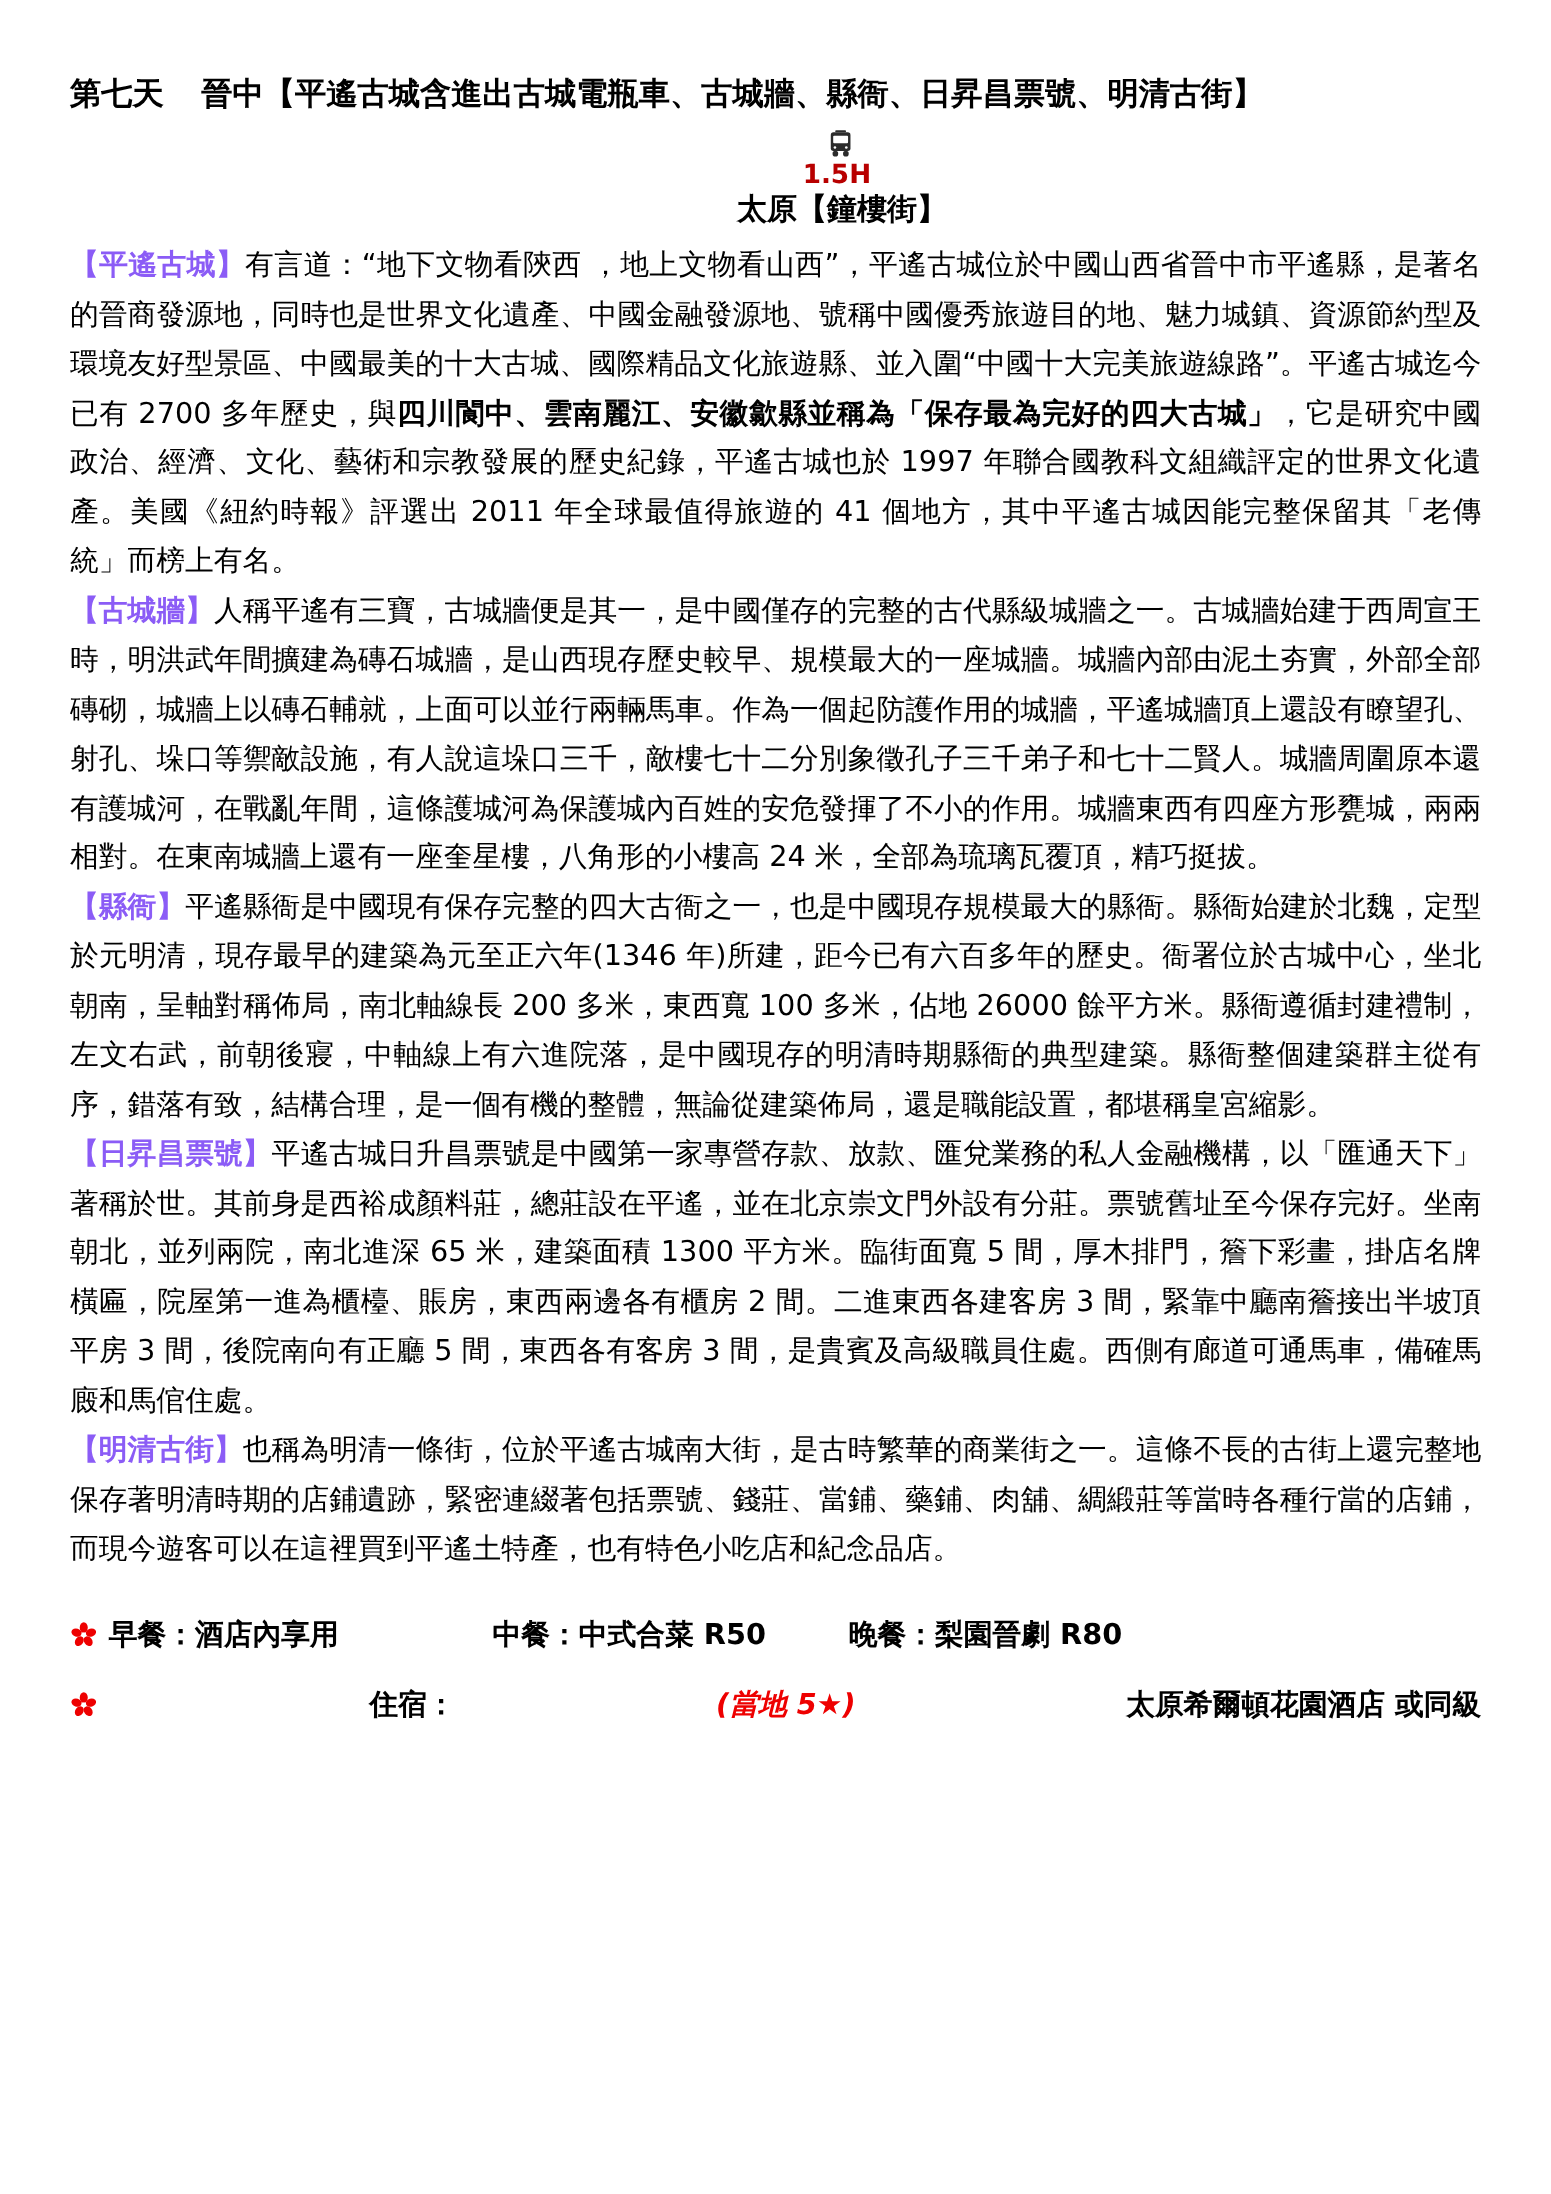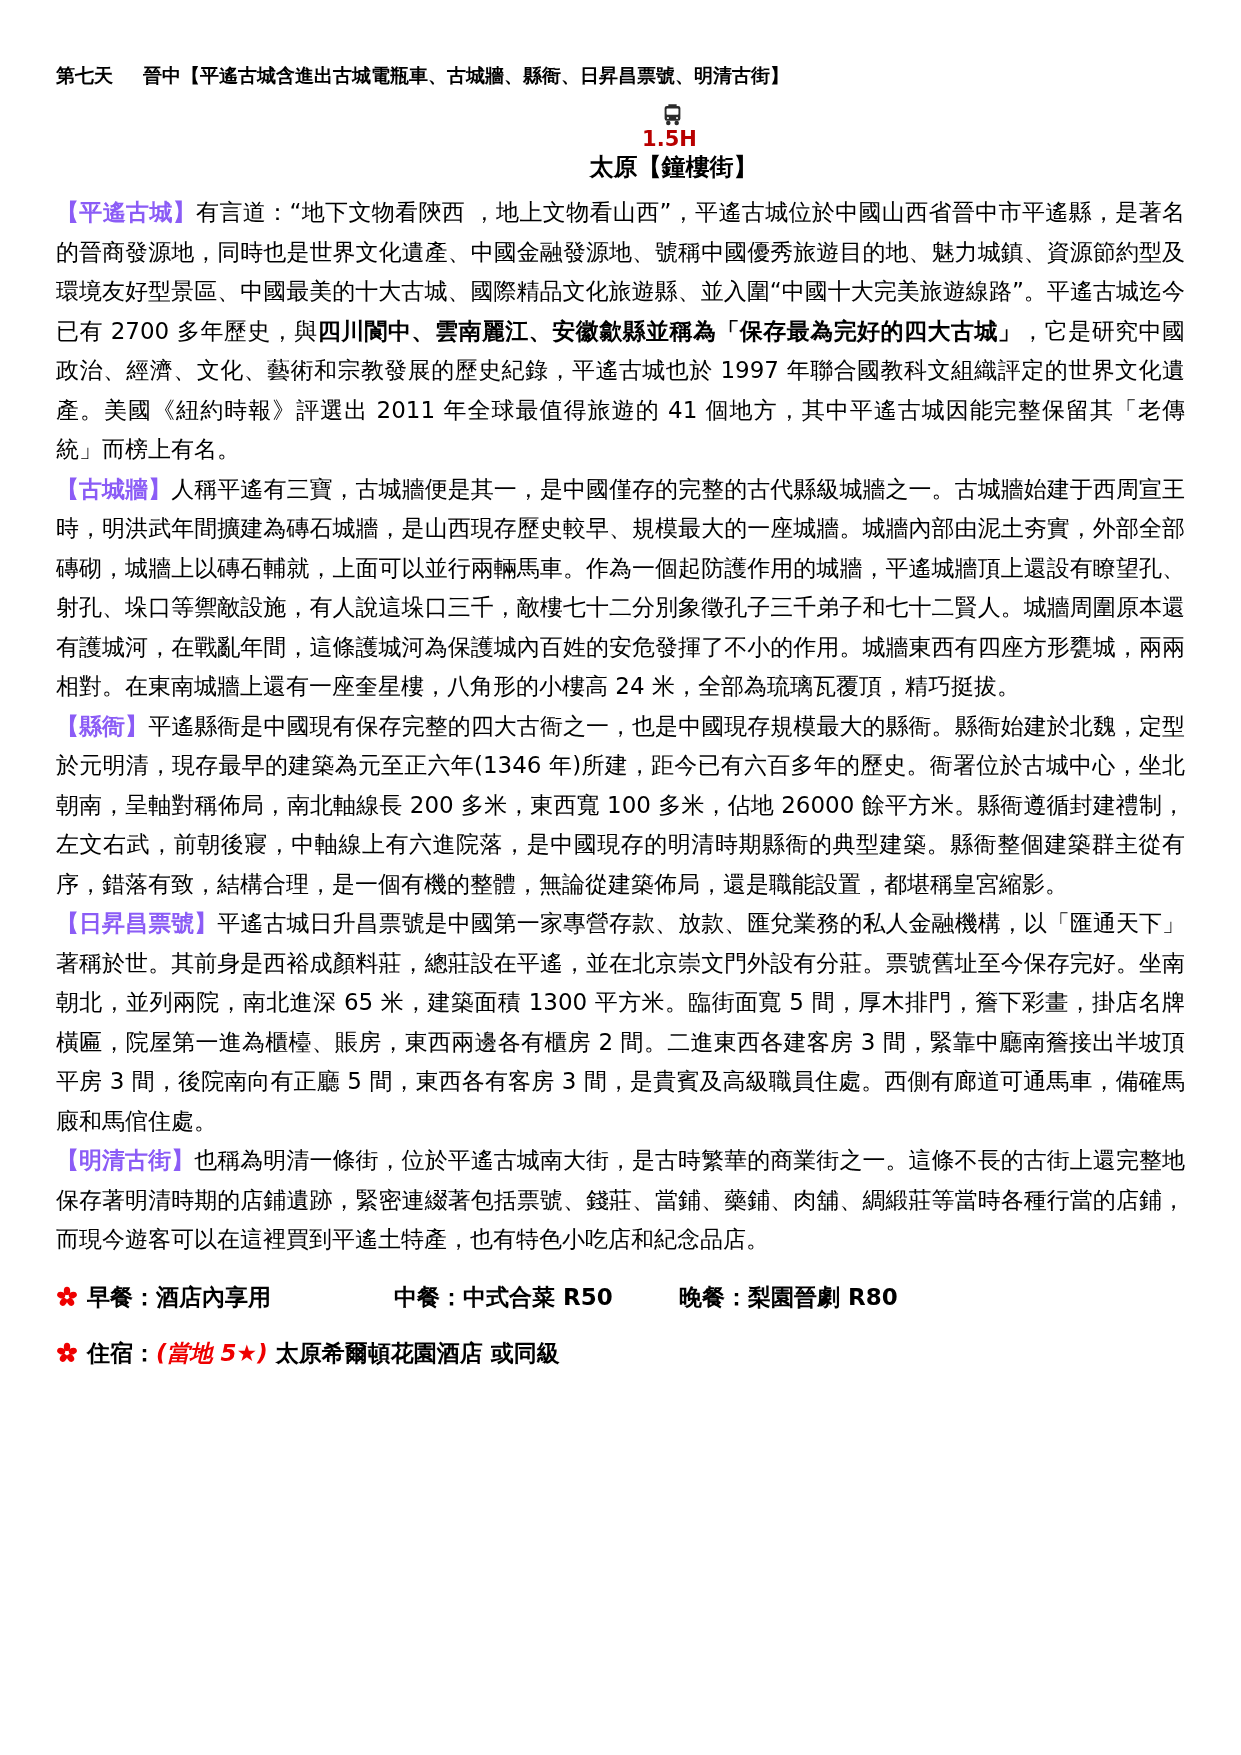--- a/index.html
+++ b/index.html
@@ -3,42 +3,42 @@
 <meta charset="utf-8">
 <style>
   html,body { margin:0; padding:0; background:#ffffff; }
   .page {
     width:1241px; height:1755px; box-sizing:border-box;
     padding:58px 56px 0 56px;
     background:#ffffff; color:#000000;
     font-family:"DejaVu Sans", sans-serif;
     overflow:hidden;
   }
-  .title-line { font-size:19px; font-weight:bold; line-height:34px; white-space:nowrap; }
+  .title-line { font-size:25px; font-weight:bold; line-height:34px; white-space:nowrap; }
   .day-label { margin-right:30px; }
   .subtitle-line {
     margin-top:12px; padding-left:106px;
     font-size:24px; font-weight:bold;
     display:flex; align-items:center;flex-direction:column;
   }
   .bus-icon { display:inline-flex; margin-right:3px; }
   .duration { color:#b80000; font-size:21px; margin-right:8px; }
   .paras { margin-top:10px; }
   .para {
     margin:0; font-size:23px; line-height:39.5px;
     text-align:justify; text-justify:inter-ideograph;
   }
   .sec-header { color:#8b5cf6; font-weight:bold; }
   .seg.bold { font-weight:bold; }
   .info-line {
     display:flex; align-items:center;
     font-size:23px; font-weight:bold; line-height:34px;
   }
-  .info-line.meals { margin-top:20px; }
-  .info-line.stay  { margin-top:22px; }
+  .info-line.meals { margin-top:31px; }
+  .info-line.stay  { margin-top:22px;justify-content:space-between; }
   .flower-icon { display:inline-flex; margin-right:9px; }
   .meal-breakfast { width:307px; }
   .meal-lunch { width:285px; }
   .stay-grade { color:#ee0000; white-space:pre;font-style:italic; }
 </style>
 </head>
 <body>
 
 <div class="page">
 

